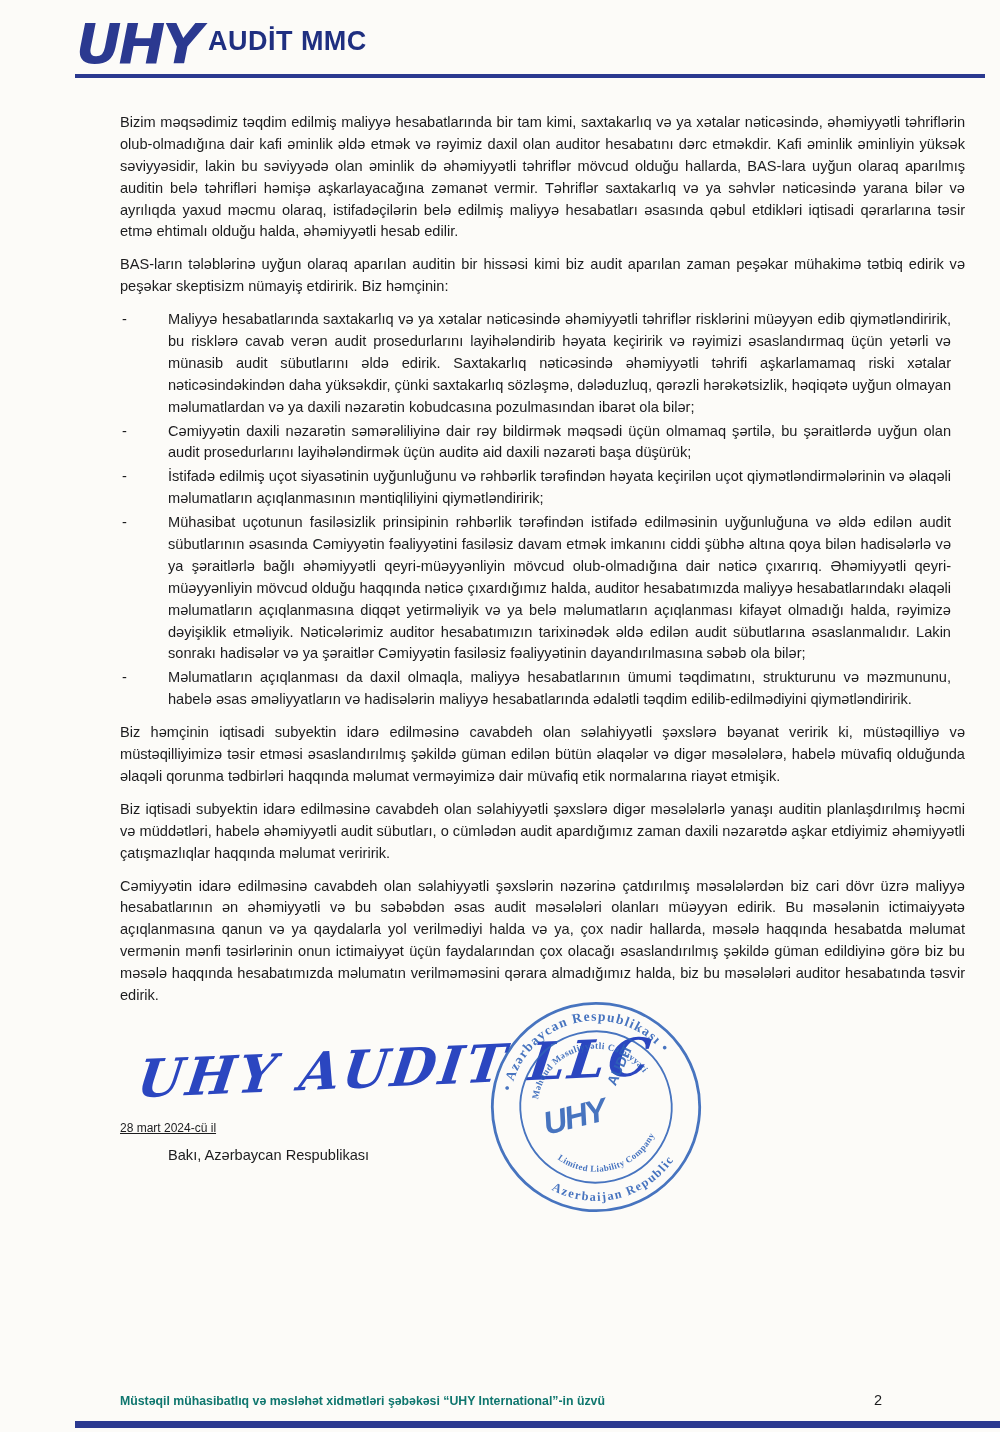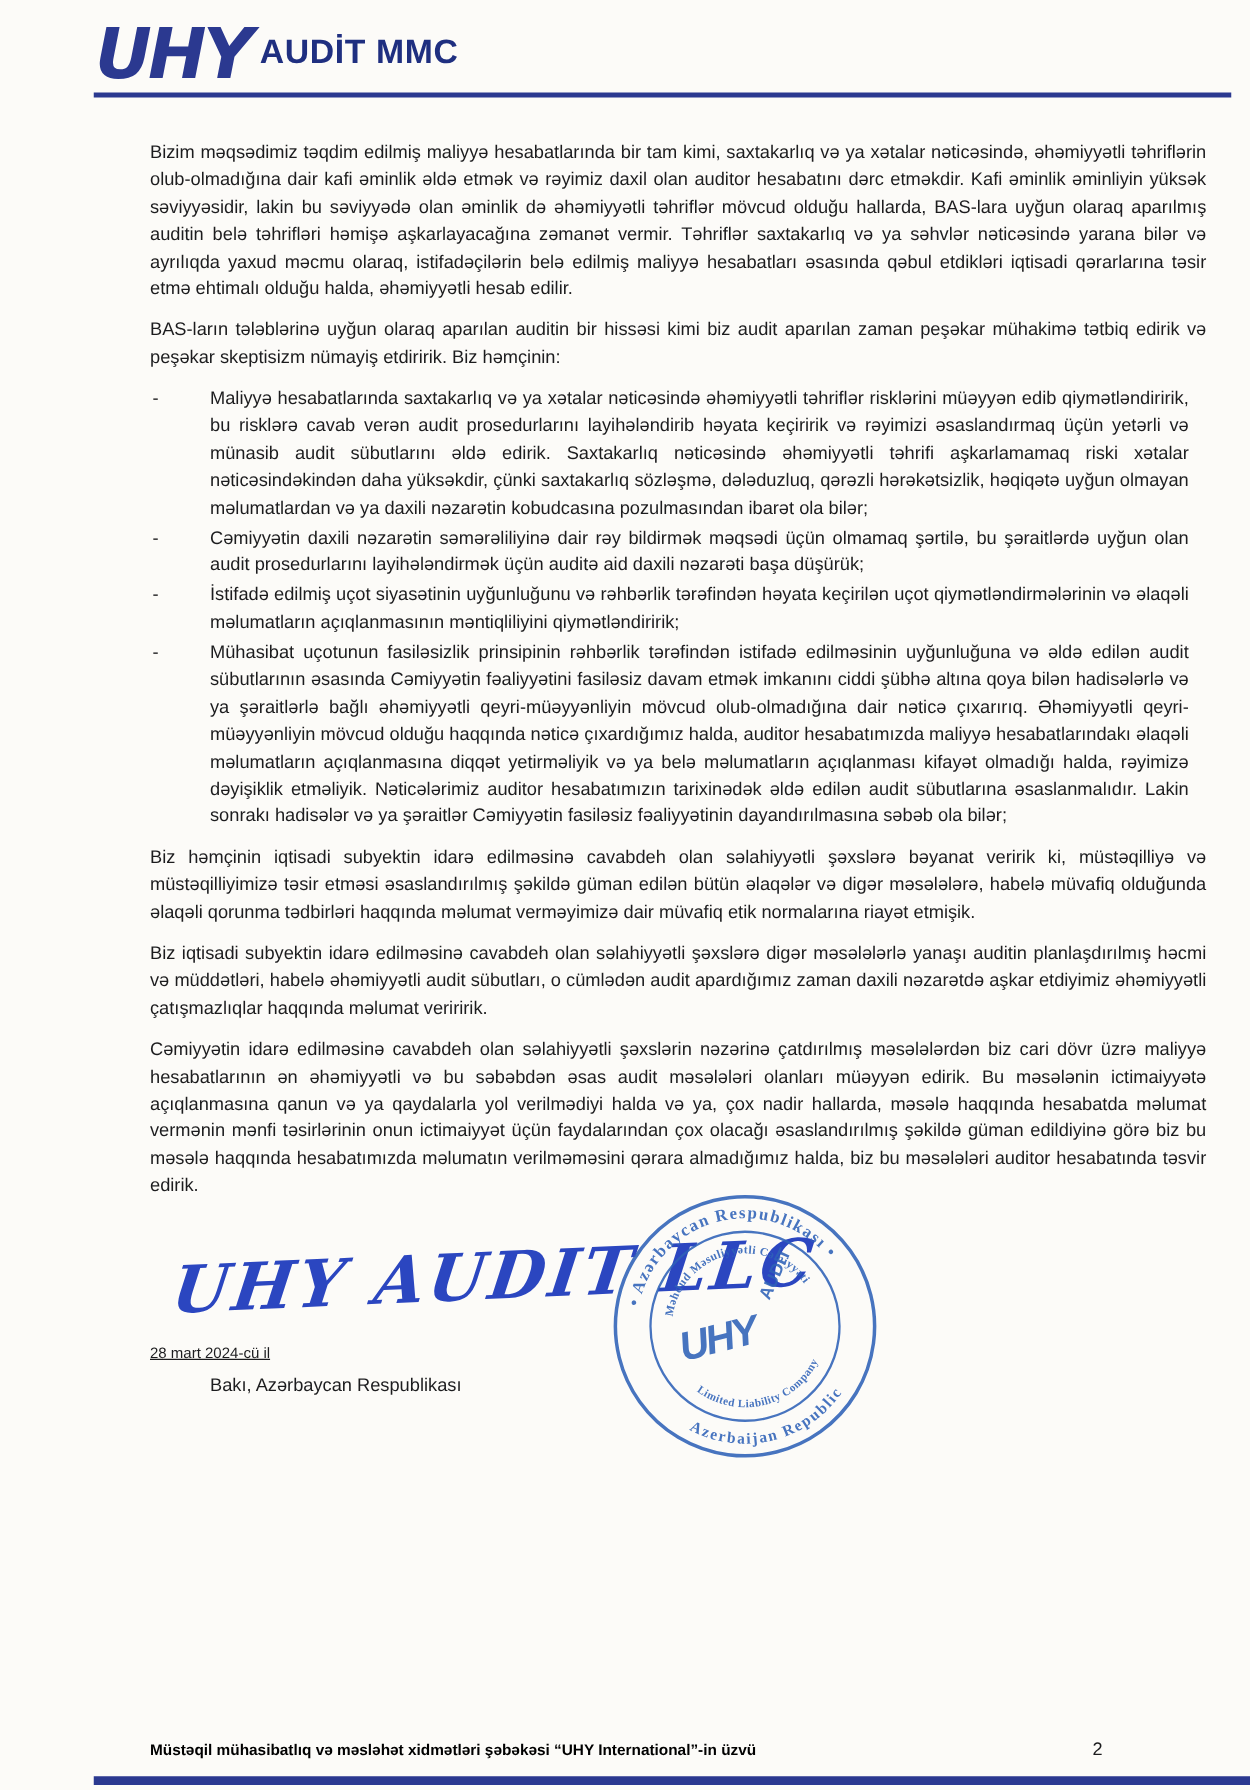--- a/index.html
+++ b/index.html
@@ -50,21 +50,21 @@
   .sig-loc{position:absolute;left:0;top:124px;font-size:14.6px;margin-left:48px;}
   .stamp-wrap{
     position:absolute;left:368px;top:-22px;width:216px;height:216px;
     transform:rotate(-14deg);opacity:.88;z-index:5;pointer-events:none;
   }
   
   .footer-row{
     position:absolute;left:120px;right:60px;bottom:24px;
     display:flex;justify-content:space-between;align-items:baseline;
   }
-  .footer-text{font-size:12.3px;font-weight:bold;color:#000000;}
+  .footer-text{font-size:12.3px;font-weight:bold;color:#0f766e;}
   .footer-page{font-size:14.5px;color:#1c1c1e;margin-right:58px;}
   .bottom-rule{position:absolute;left:75px;right:0;bottom:4px;height:7px;background:#2b3990;}
 </style>
 </head>
 <body>
 
 <div class="page">
 
   <div class="header">
     <div class="logo-row">
@@ -77,20 +77,21 @@
   <div class="content">
 
     <p>Bizim məqsədimiz təqdim edilmiş maliyyə hesabatlarında bir tam kimi, saxtakarlıq və ya xətalar nəticəsində, əhəmiyyətli təhriflərin olub-olmadığına dair kafi əminlik əldə etmək və rəyimiz daxil olan auditor hesabatını dərc etməkdir. Kafi əminlik əminliyin yüksək səviyyəsidir, lakin bu səviyyədə olan əminlik də əhəmiyyətli təhriflər mövcud olduğu hallarda, BAS-lara uyğun olaraq aparılmış auditin belə təhrifləri həmişə aşkarlayacağına zəmanət vermir. Təhriflər saxtakarlıq və ya səhvlər nəticəsində yarana bilər və ayrılıqda yaxud məcmu olaraq, istifadəçilərin belə edilmiş maliyyə hesabatları əsasında qəbul etdikləri iqtisadi qərarlarına təsir etmə ehtimalı olduğu halda, əhəmiyyətli hesab edilir.</p>
     <p>BAS-ların tələblərinə uyğun olaraq aparılan auditin bir hissəsi kimi biz audit aparılan zaman peşəkar mühakimə tətbiq edirik və peşəkar skeptisizm nümayiş etdiririk. Biz həmçinin:</p>
 
     <ul class="dash-list">
       <li>Maliyyə hesabatlarında saxtakarlıq və ya xətalar nəticəsində əhəmiyyətli təhriflər risklərini müəyyən edib qiymətləndiririk, bu risklərə cavab verən audit prosedurlarını layihələndirib həyata keçiririk və rəyimizi əsaslandırmaq üçün yetərli və münasib audit sübutlarını əldə edirik. Saxtakarlıq nəticəsində əhəmiyyətli təhrifi aşkarlamamaq riski xətalar nəticəsindəkindən daha yüksəkdir, çünki saxtakarlıq sözləşmə, dələduzluq, qərəzli hərəkətsizlik, həqiqətə uyğun olmayan məlumatlardan və ya daxili nəzarətin kobudcasına pozulmasından ibarət ola bilər;</li>
       <li>Cəmiyyətin daxili nəzarətin səmərəliliyinə dair rəy bildirmək məqsədi üçün olmamaq şərtilə, bu şəraitlərdə uyğun olan audit prosedurlarını layihələndirmək üçün auditə aid daxili nəzarəti başa düşürük;</li>
       <li>İstifadə edilmiş uçot siyasətinin uyğunluğunu və rəhbərlik tərəfindən həyata keçirilən uçot qiymətləndirmələrinin və əlaqəli məlumatların açıqlanmasının məntiqliliyini qiymətləndiririk;</li>
       <li>Mühasibat uçotunun fasiləsizlik prinsipinin rəhbərlik tərəfindən istifadə edilməsinin uyğunluğuna və əldə edilən audit sübutlarının əsasında Cəmiyyətin fəaliyyətini fasiləsiz davam etmək imkanını ciddi şübhə altına qoya bilən hadisələrlə və ya şəraitlərlə bağlı əhəmiyyətli qeyri-müəyyənliyin mövcud olub-olmadığına dair nəticə çıxarırıq. Əhəmiyyətli qeyri-müəyyənliyin mövcud olduğu haqqında nəticə çıxardığımız halda, auditor hesabatımızda maliyyə hesabatlarındakı əlaqəli məlumatların açıqlanmasına diqqət yetirməliyik və ya belə məlumatların açıqlanması kifayət olmadığı halda, rəyimizə dəyişiklik etməliyik. Nəticələrimiz auditor hesabatımızın tarixinədək əldə edilən audit sübutlarına əsaslanmalıdır. Lakin sonrakı hadisələr və ya şəraitlər Cəmiyyətin fasiləsiz fəaliyyətinin dayandırılmasına səbəb ola bilər;</li>
+      <li>Məlumatların açıqlanması da daxil olmaqla, maliyyə hesabatlarının ümumi təqdimatını, strukturunu və məzmununu, habelə əsas əməliyyatların və hadisələrin maliyyə hesabatlarında ədalətli təqdim edilib-edilmədiyini qiymətləndiririk.</li>
     </ul>
 
     <p>Biz həmçinin iqtisadi subyektin idarə edilməsinə cavabdeh olan səlahiyyətli şəxslərə bəyanat veririk ki, müstəqilliyə və müstəqilliyimizə təsir etməsi əsaslandırılmış şəkildə güman edilən bütün əlaqələr və digər məsələlərə, habelə müvafiq olduğunda əlaqəli qorunma tədbirləri haqqında məlumat verməyimizə dair müvafiq etik normalarına riayət etmişik.</p>
     <p>Biz iqtisadi subyektin idarə edilməsinə cavabdeh olan səlahiyyətli şəxslərə digər məsələlərlə yanaşı auditin planlaşdırılmış həcmi və müddətləri, habelə əhəmiyyətli audit sübutları, o cümlədən audit apardığımız zaman daxili nəzarətdə aşkar etdiyimiz əhəmiyyətli çatışmazlıqlar haqqında məlumat veriririk.</p>
     <p>Cəmiyyətin idarə edilməsinə cavabdeh olan səlahiyyətli şəxslərin nəzərinə çatdırılmış məsələlərdən biz cari dövr üzrə maliyyə hesabatlarının ən əhəmiyyətli və bu səbəbdən əsas audit məsələləri olanları müəyyən edirik. Bu məsələnin ictimaiyyətə açıqlanmasına qanun və ya qaydalarla yol verilmədiyi halda və ya, çox nadir hallarda, məsələ haqqında hesabatda məlumat vermənin mənfi təsirlərinin onun ictimaiyyət üçün faydalarından çox olacağı əsaslandırılmış şəkildə güman edildiyinə görə biz bu məsələ haqqında hesabatımızda məlumatın verilməməsini qərara almadığımız halda, biz bu məsələləri auditor hesabatında təsvir edirik.</p>
 
     <div class="signature-area">
       <div class="handwriting">UHY AUDIT LLC</div>
 
       <div class="stamp-wrap">

